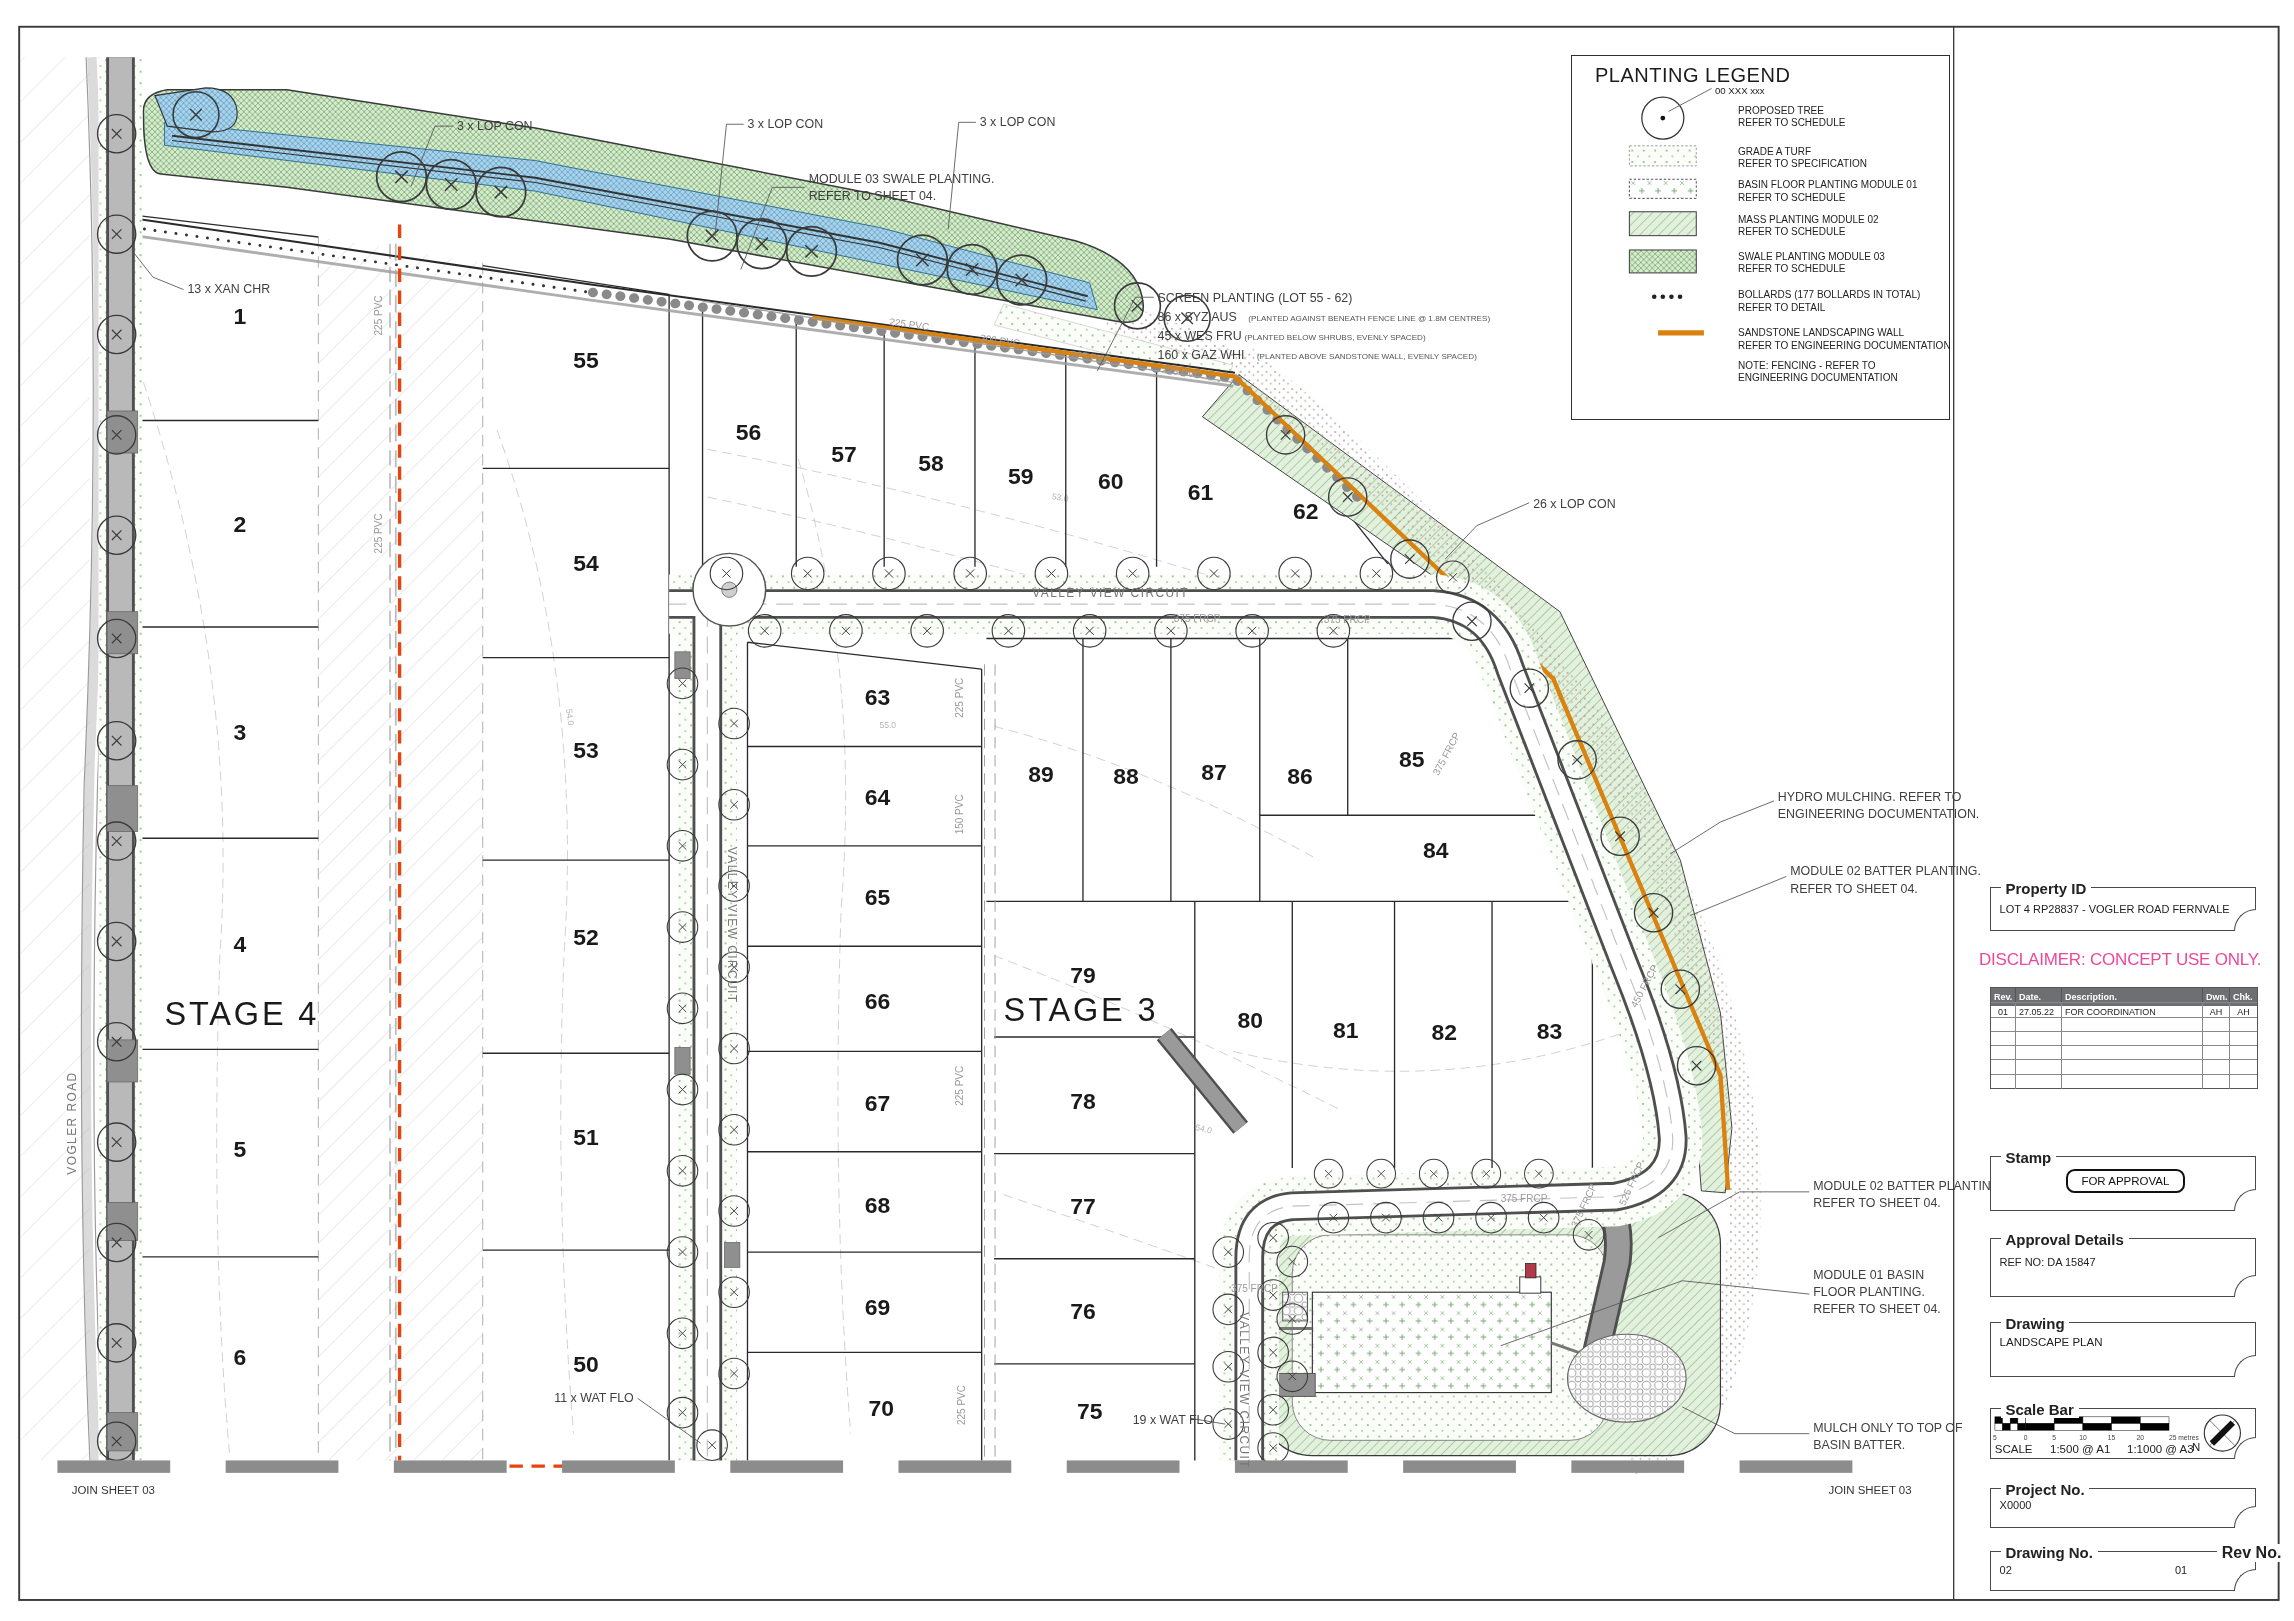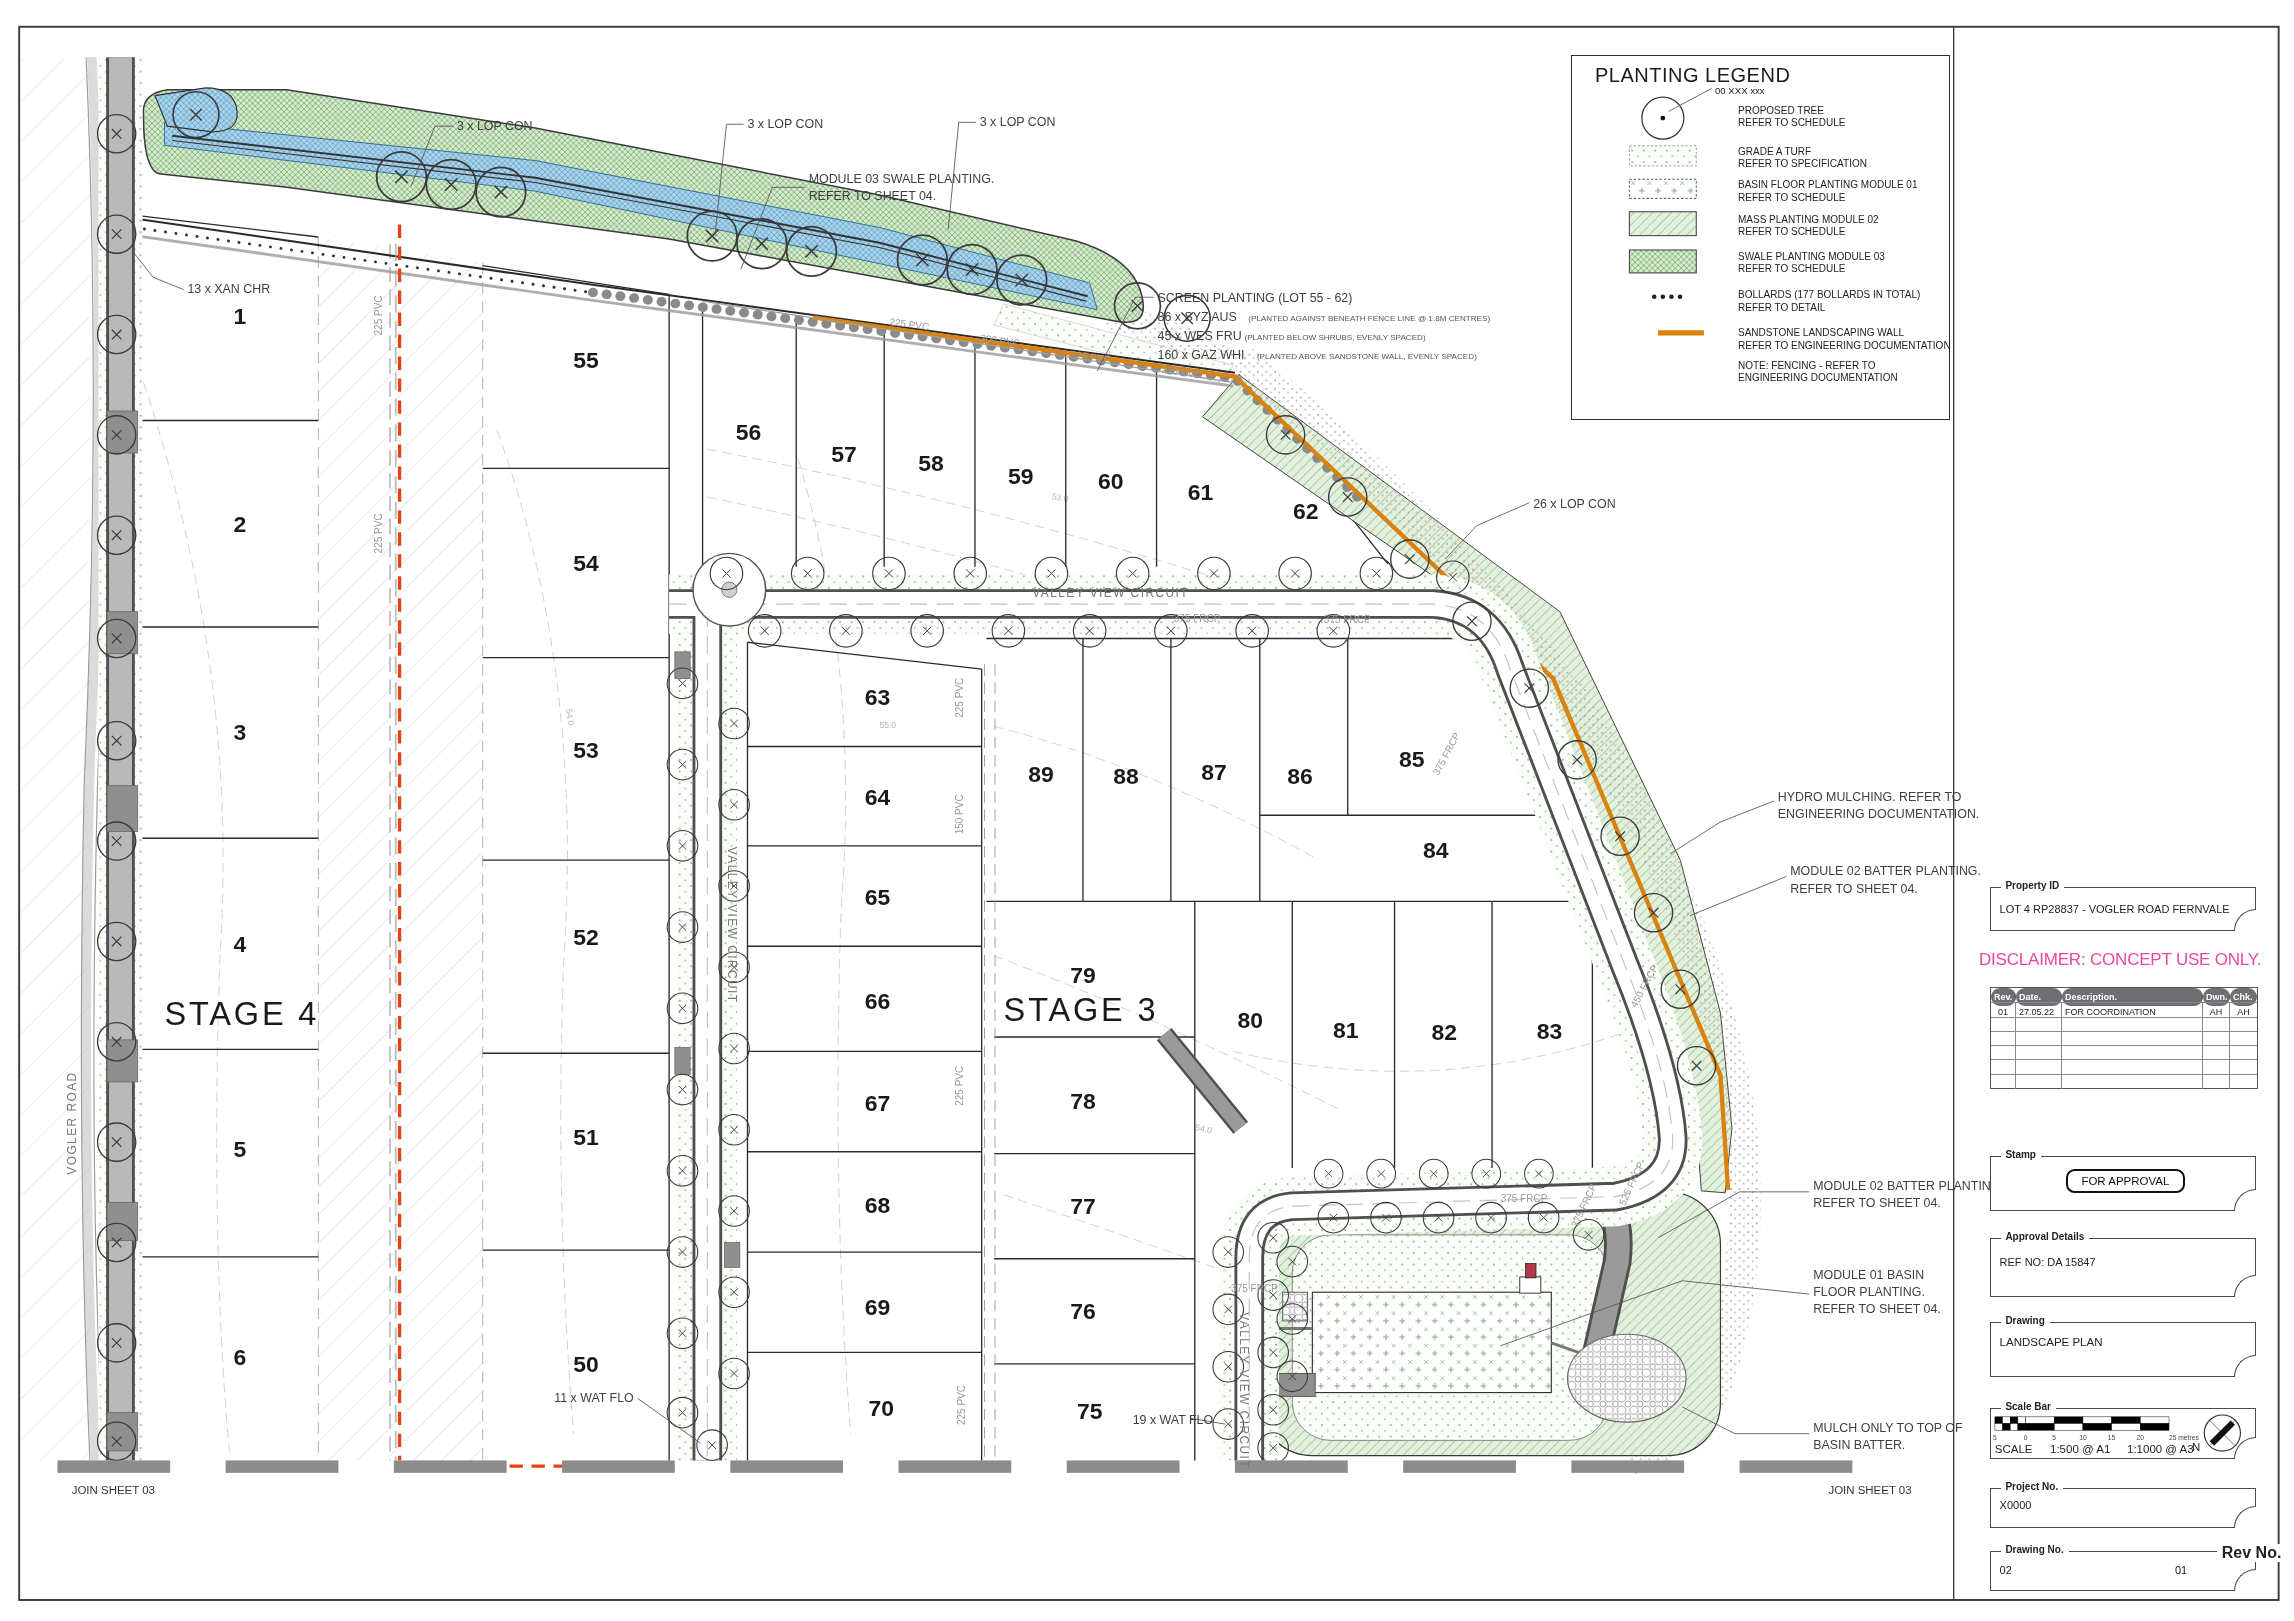--- a/index.html
+++ b/index.html
@@ -18,31 +18,31 @@
   .legend{position:absolute;left:1571px;top:55px;width:377px;height:363px;background:#fff;
           border:1.5px solid #2f2f2f;z-index:5;}
   .lg-title{position:absolute;left:23px;top:7.6px;font-size:20px;letter-spacing:0.5px;color:#1c1c1c;white-space:nowrap;text-align:right;}
   .lg-tag{position:absolute;left:143px;top:29px;font-size:9.6px;color:#222;white-space:nowrap;}
   .lg-t{position:absolute;left:166px;font-size:10px;color:#222;white-space:nowrap;line-height:12.4px;}
   
   .nbox{position:absolute;left:1990px;width:266px;border:1.1px solid #4a4a4a;background:#fff;box-sizing:border-box;}
   .nbox::after{content:"";position:absolute;right:-1.1px;bottom:-1.1px;width:21px;height:21px;background:#fff;
                border-top-left-radius:100%;border-top:1.1px solid #4a4a4a;border-left:1.1px solid #4a4a4a;}
   .nlabel{position:absolute;top:-7.6px;left:9.6px;background:#fff;padding:0 4.8px;font-weight:bold;
-          font-size:10px;color:#222;white-space:nowrap;z-index:2;}
+          font-size:15px;color:#222;white-space:nowrap;z-index:2;}
   .nlabel2{position:absolute;top:-7.6px;left:178px;background:#fff;padding:0 4.8px;font-weight:bold;
           font-size:16px;color:#222;white-space:nowrap;z-index:2;margin-left:48px;}
   .nval{position:absolute;left:8.6px;font-size:11px;color:#222;white-space:nowrap;}
   .disclaimer{position:absolute;left:1979px;top:950px;width:287px;font-size:17px;letter-spacing:-0.2px;
               color:#ec4899;white-space:nowrap;}
   .revtable{position:absolute;left:1990px;top:987px;display:grid;
             grid-template-columns:25px 46px 141px 27px 27px;
             grid-auto-rows:14.3px;border:1px solid #555;background:#fff;}
   .revtable .h{background:#6e6f72;color:#fff;font-weight:bold;font-size:9px;line-height:18px;
-               padding:0 2.9px;border-right:1px solid #555;height:18px;white-space:nowrap;overflow:hidden;border-radius:9px;}
+               padding:0 2.9px;border-right:1px solid #555;height:18px;white-space:nowrap;overflow:hidden;}
   .revtable .c{font-size:9px;line-height:18px;padding:0 2.9px;border-right:1px solid #888;
                border-top:1px solid #888;height:18px;white-space:nowrap;overflow:hidden;}
   .revtable .e{border-right:1px solid #888;border-top:1px solid #888;height:14.3px;}
   .stampbtn{position:absolute;left:75px;top:12.4px;border:2.3px solid #111;border-radius:8.6px;
             padding:3.8px 13.4px;font-size:11.5px;color:#111;white-space:nowrap;}
   .sb-txt{position:absolute;top:34px;font-size:11.5px;color:#222;white-space:nowrap;}
   .tick{font-size:7px;fill:#444;text-anchor:middle;}
 </style>
 </head>
 <body>

